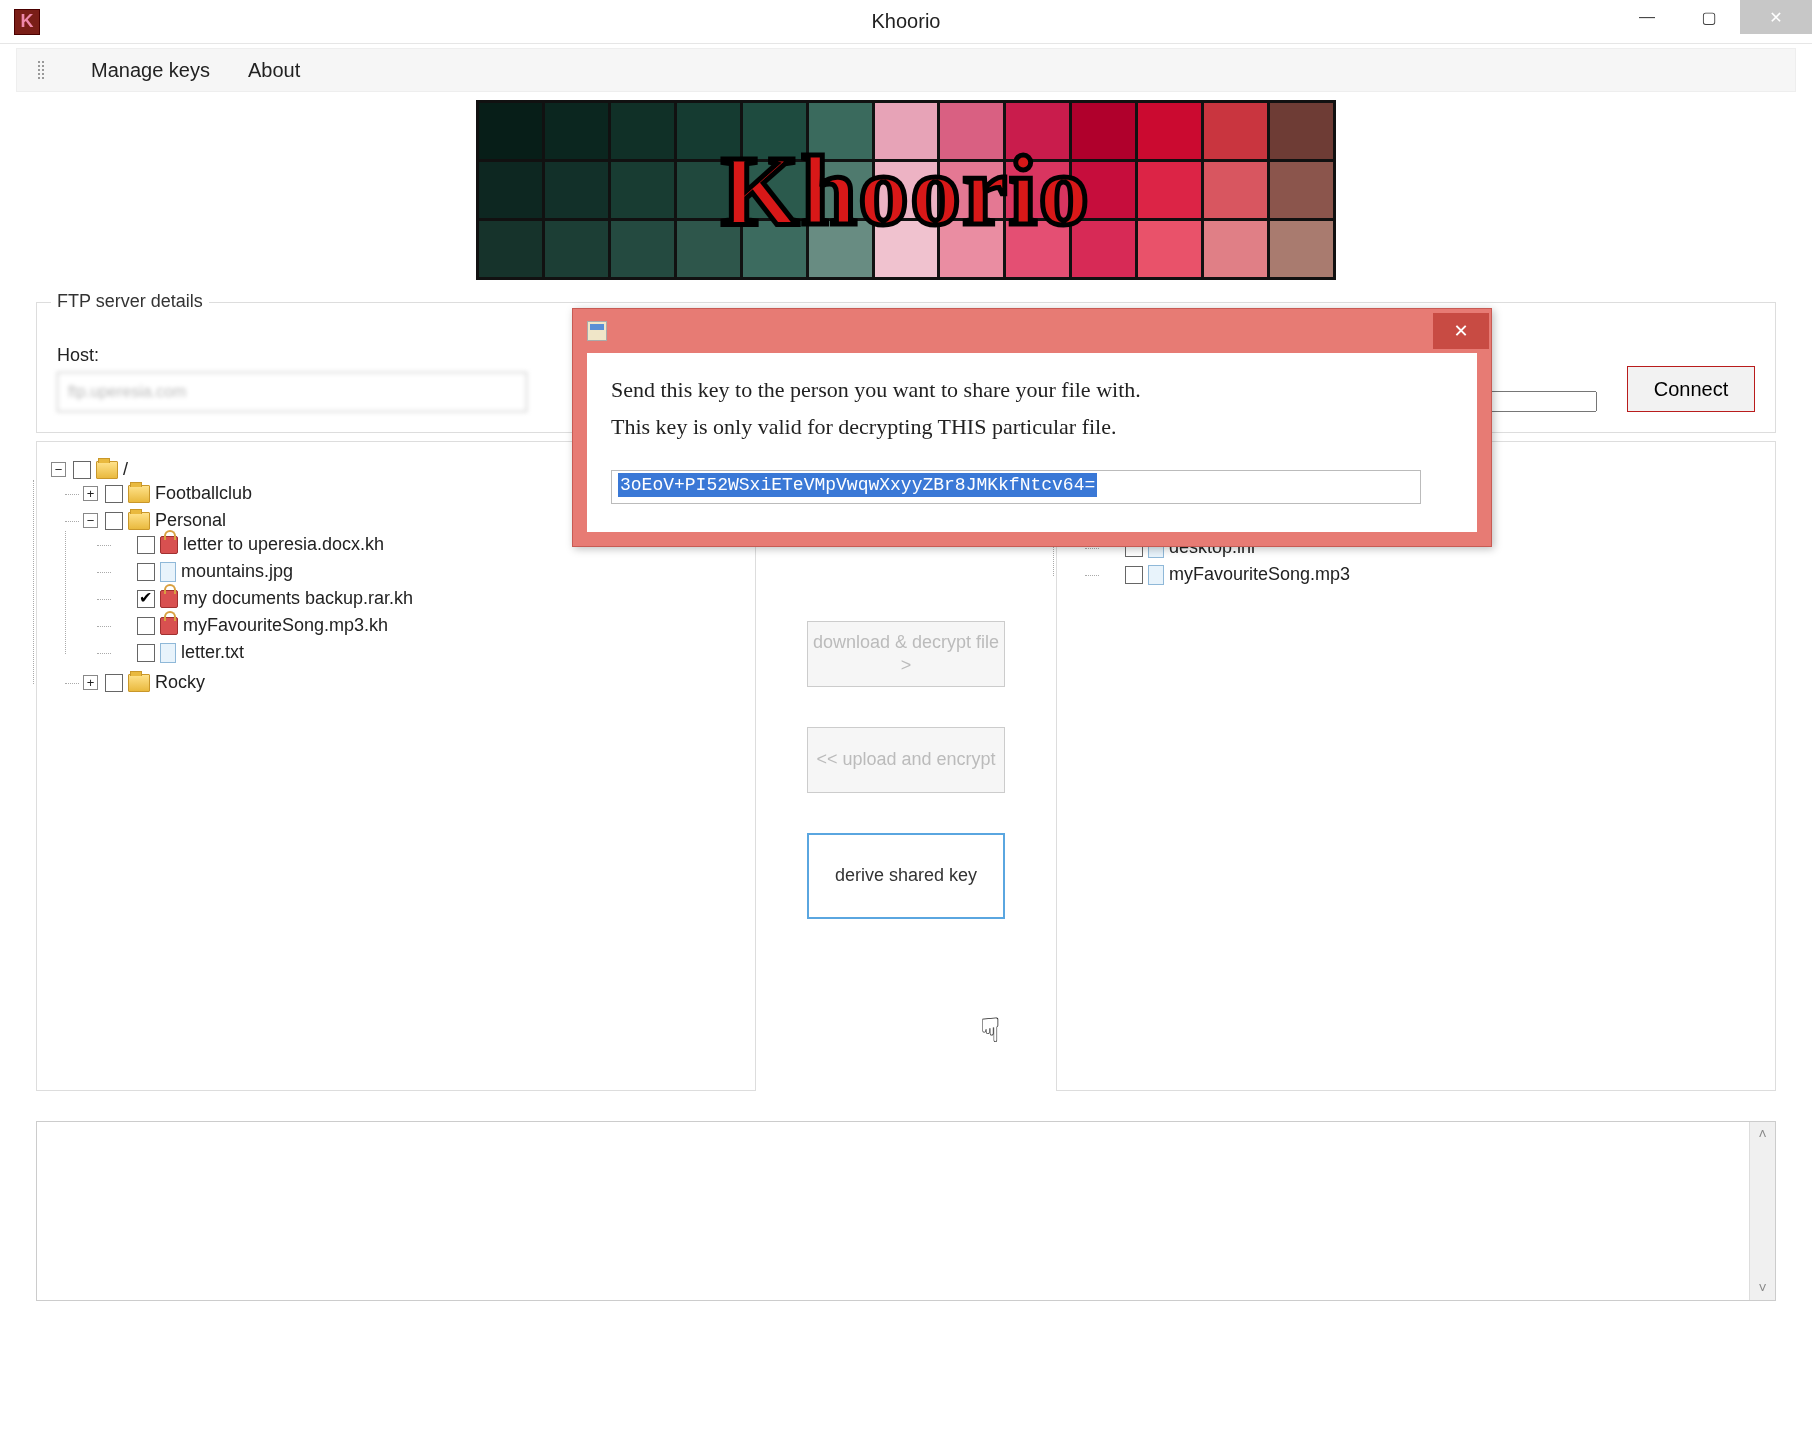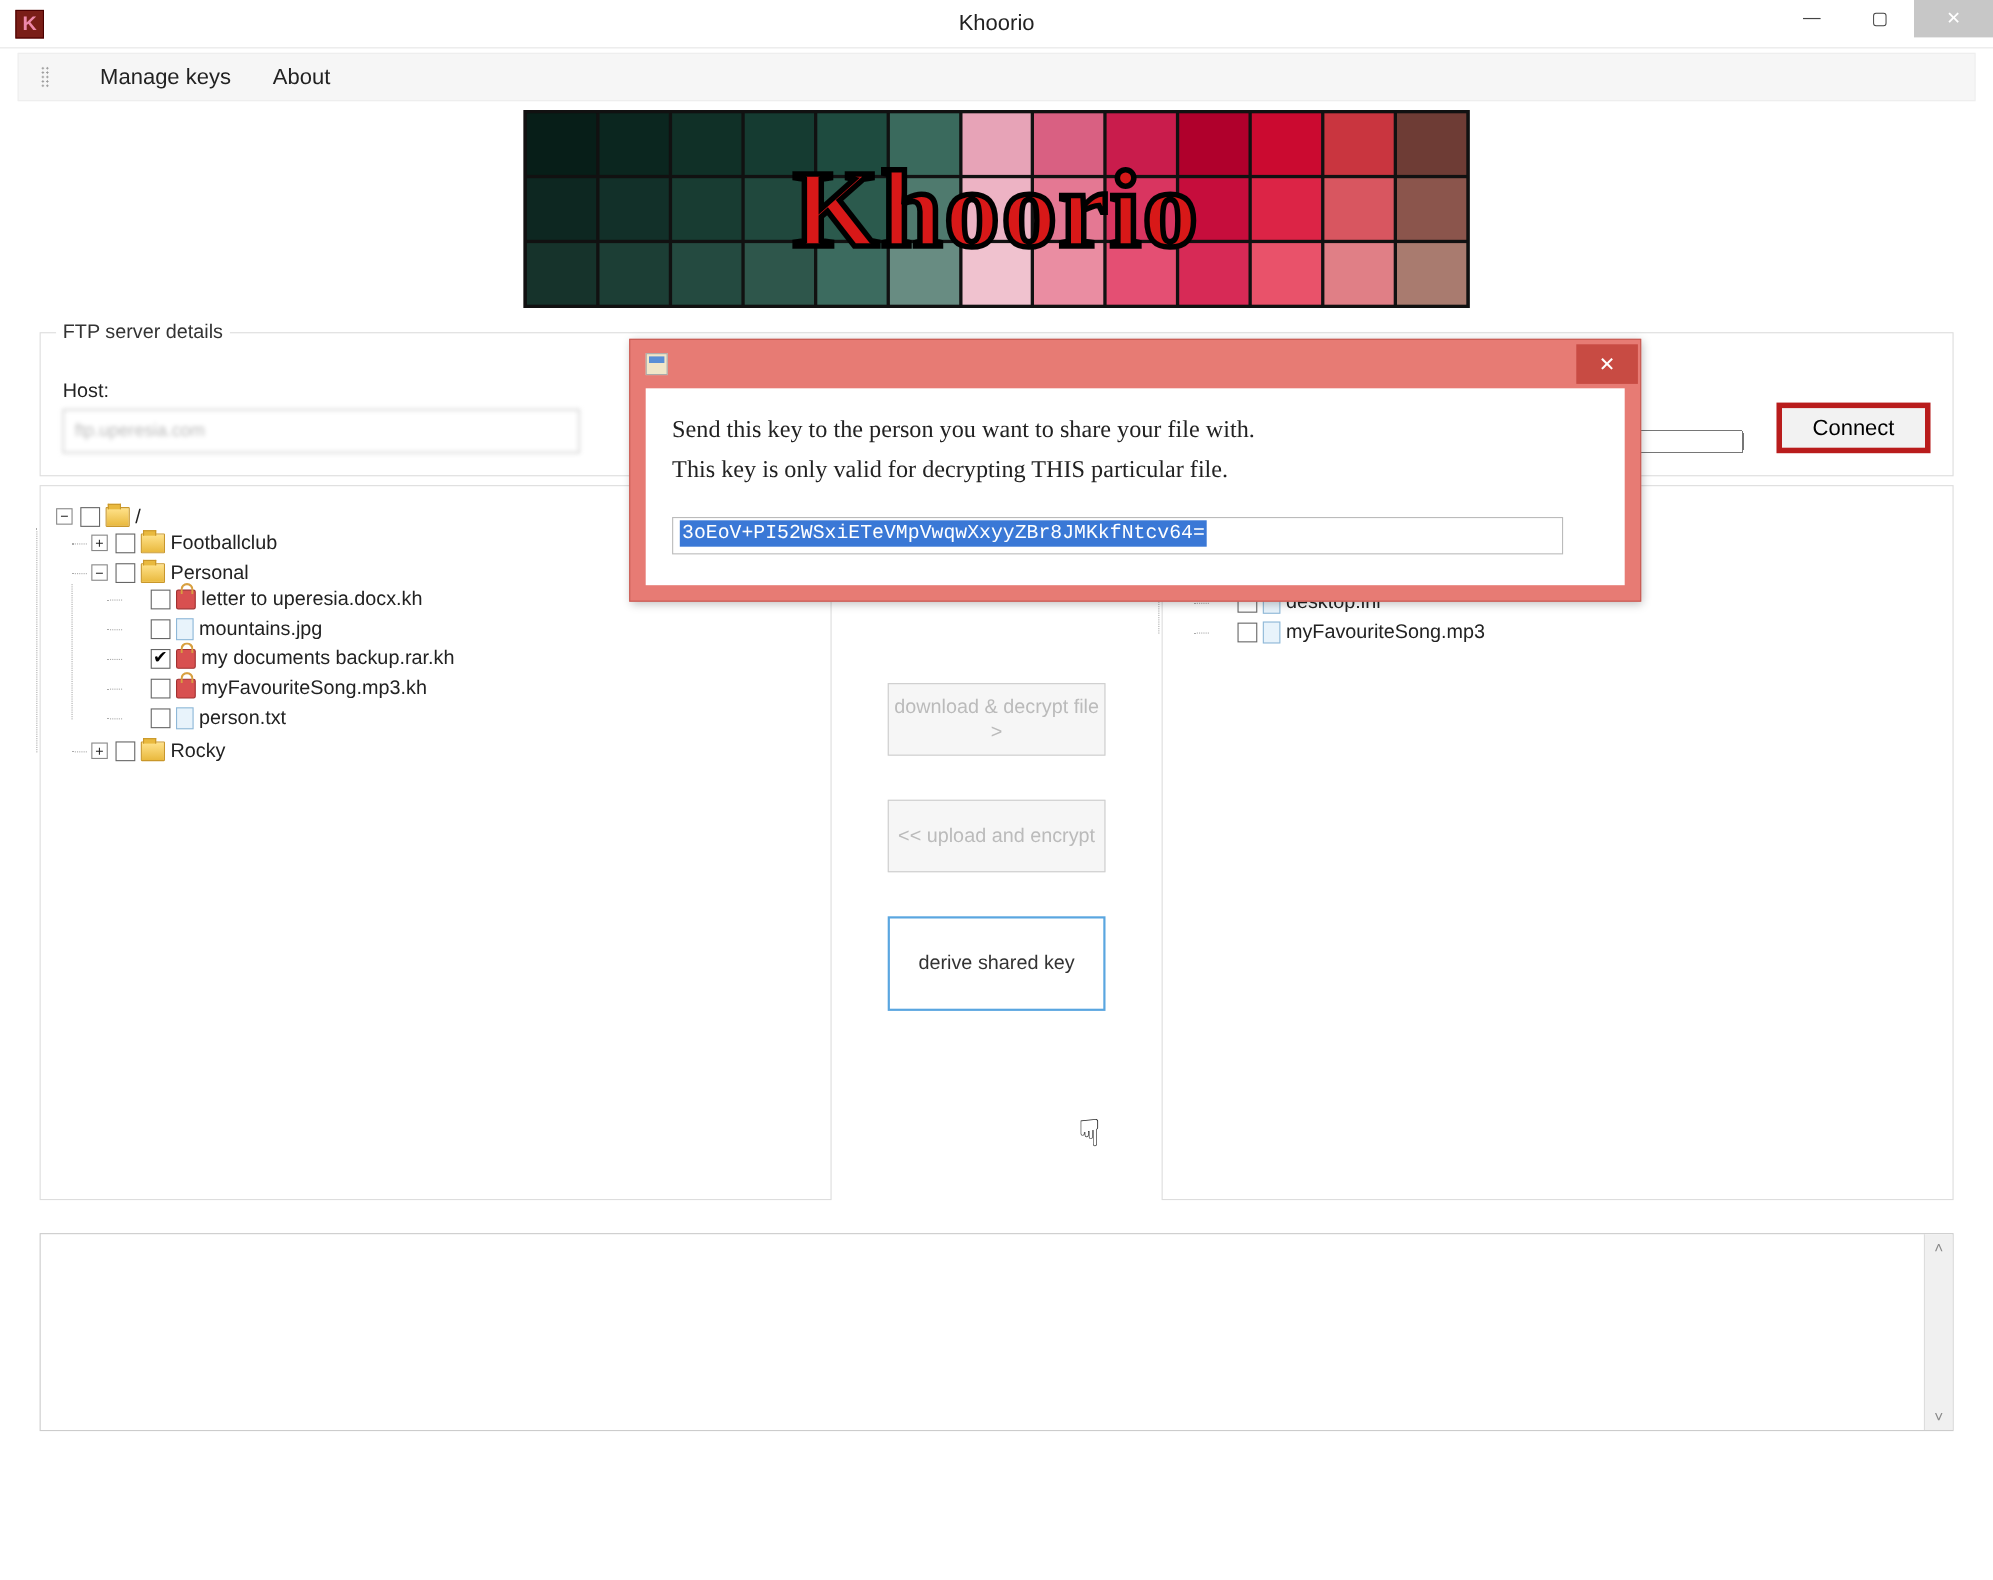--- a/index.html
+++ b/index.html
@@ -128,22 +128,22 @@
     background: #fff;
     padding: 0 10px;
     font-size: 16px;
     color: #bbb;
   }
   .host-input { width: 470px; filter: blur(2px); }
   .spacer-flex { flex: 1; }
   .port-input { width: 260px; }
   .connect-btn {
     height: 46px;
-    width: 140px;
-    border: 5px solid #b91c1c;
+    width: 128px;
+    border: 1px solid #b91c1c;
     background: #f2f2f2;
     font-size: 20px;
     cursor: default;
   }
   
   .main-split {
     display: flex;
     margin: 8px 36px 0 36px;
     gap: 30px;
     height: 650px;
@@ -495,21 +495,21 @@
                     <span class="chk"></span>
                     <span class="ficon lock"></span>
                     <span>myFavouriteSong.mp3.kh</span>
                   </div>
                 </li>
                 <li>
                   <div class="row">
                     <span class="expander spacer"></span>
                     <span class="chk"></span>
                     <span class="ficon file"></span>
-                    <span>person.txt</span>
+                    <span>letter.txt</span>
                   </div>
                 </li>
               </ul>
             </li>
             <li>
               <div class="row">
                 <span class="expander">+</span>
                 <span class="chk"></span>
                 <span class="ficon folder"></span>
                 <span>Rocky</span>

